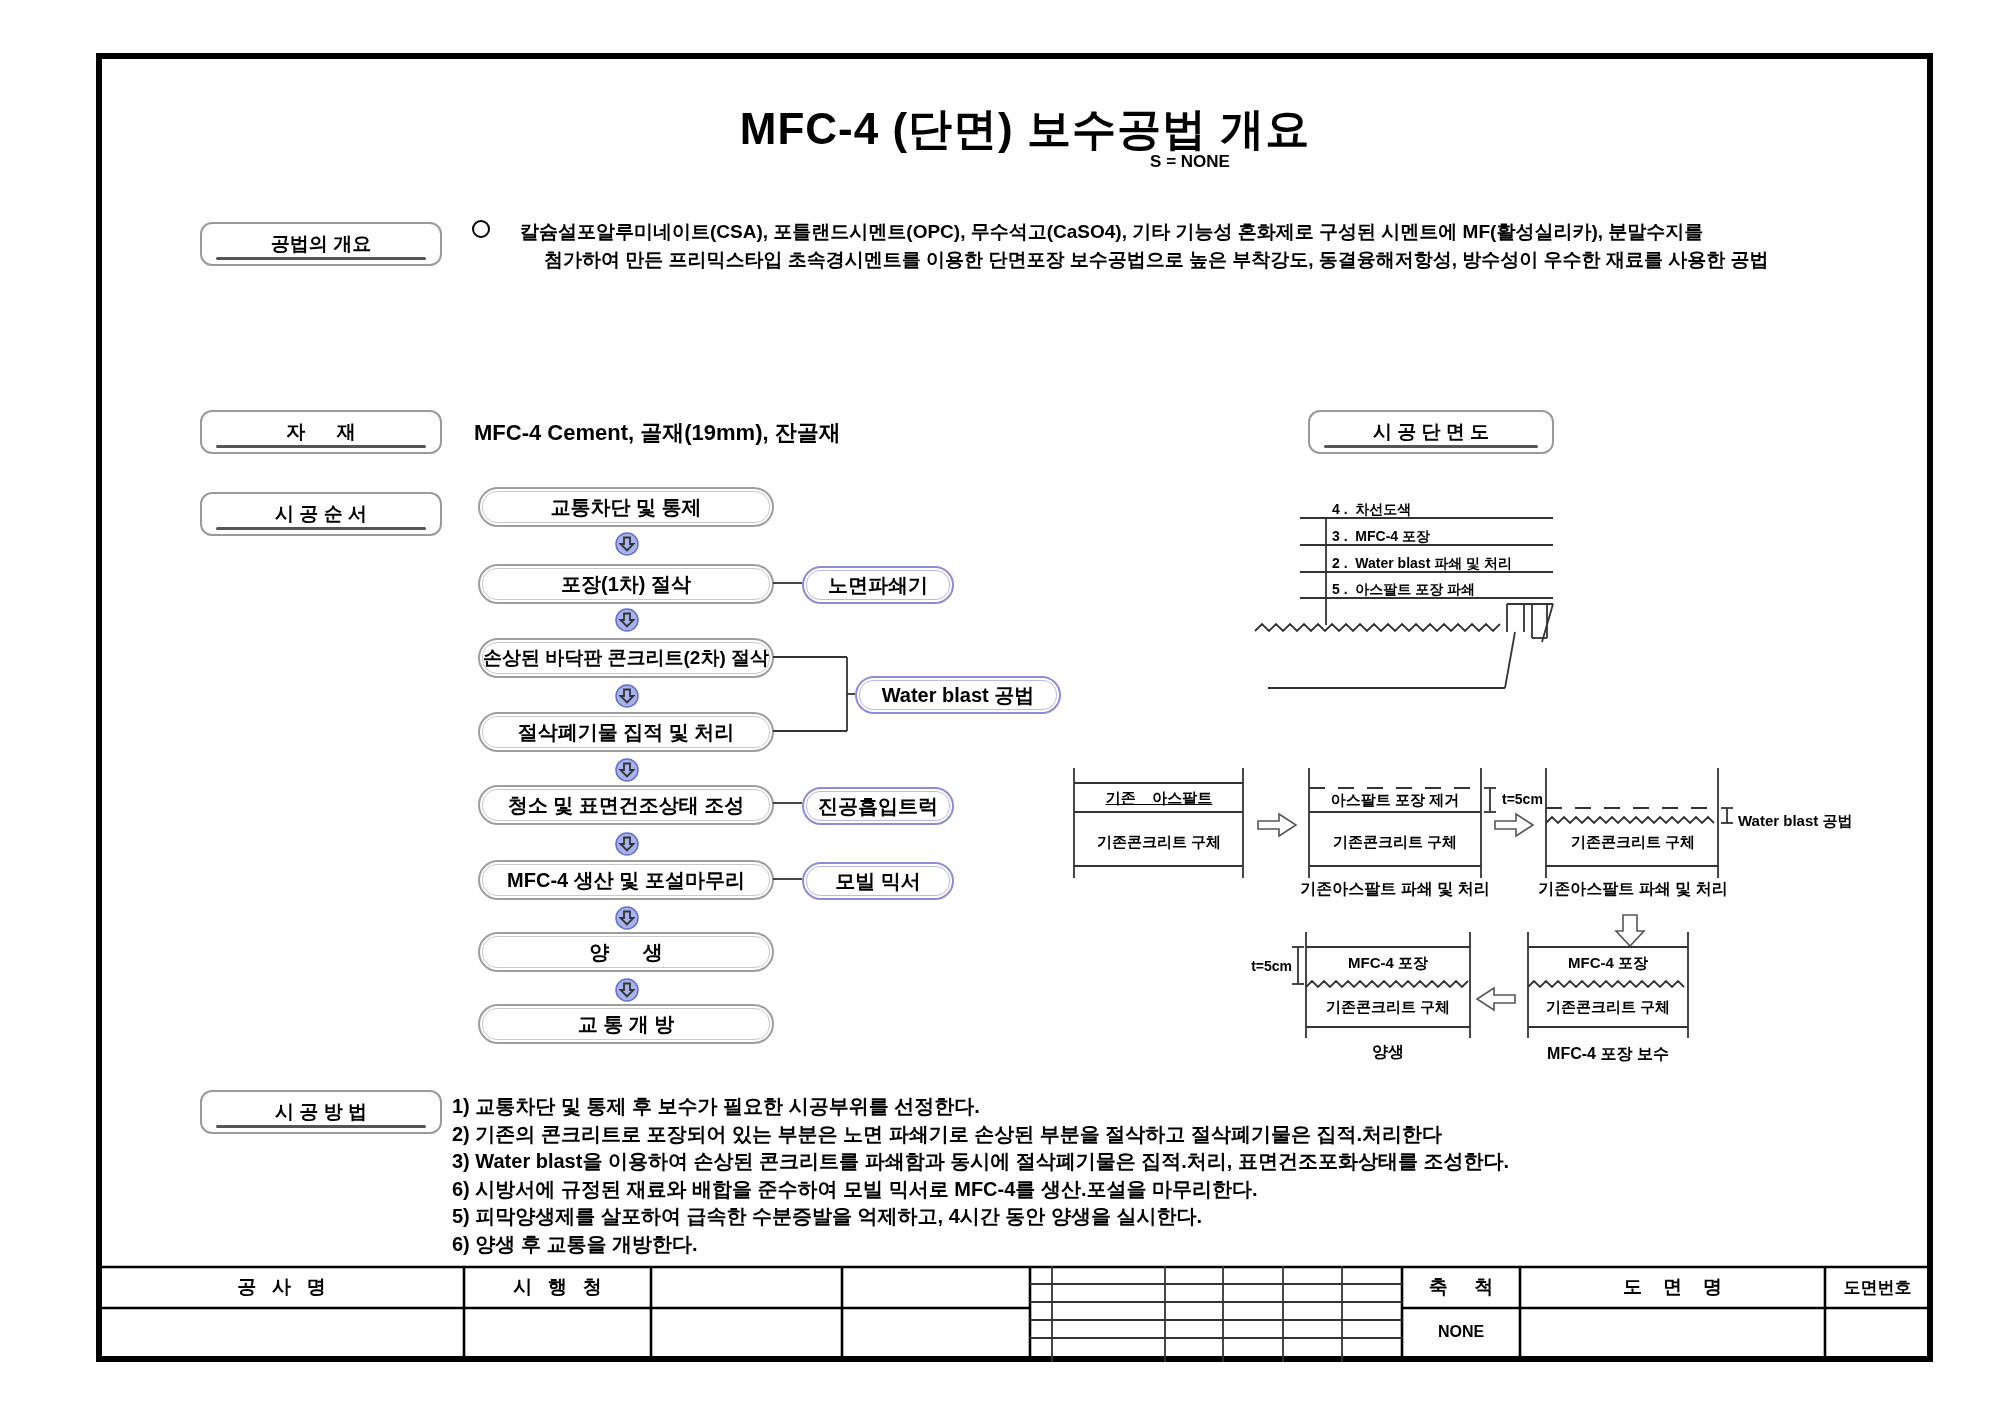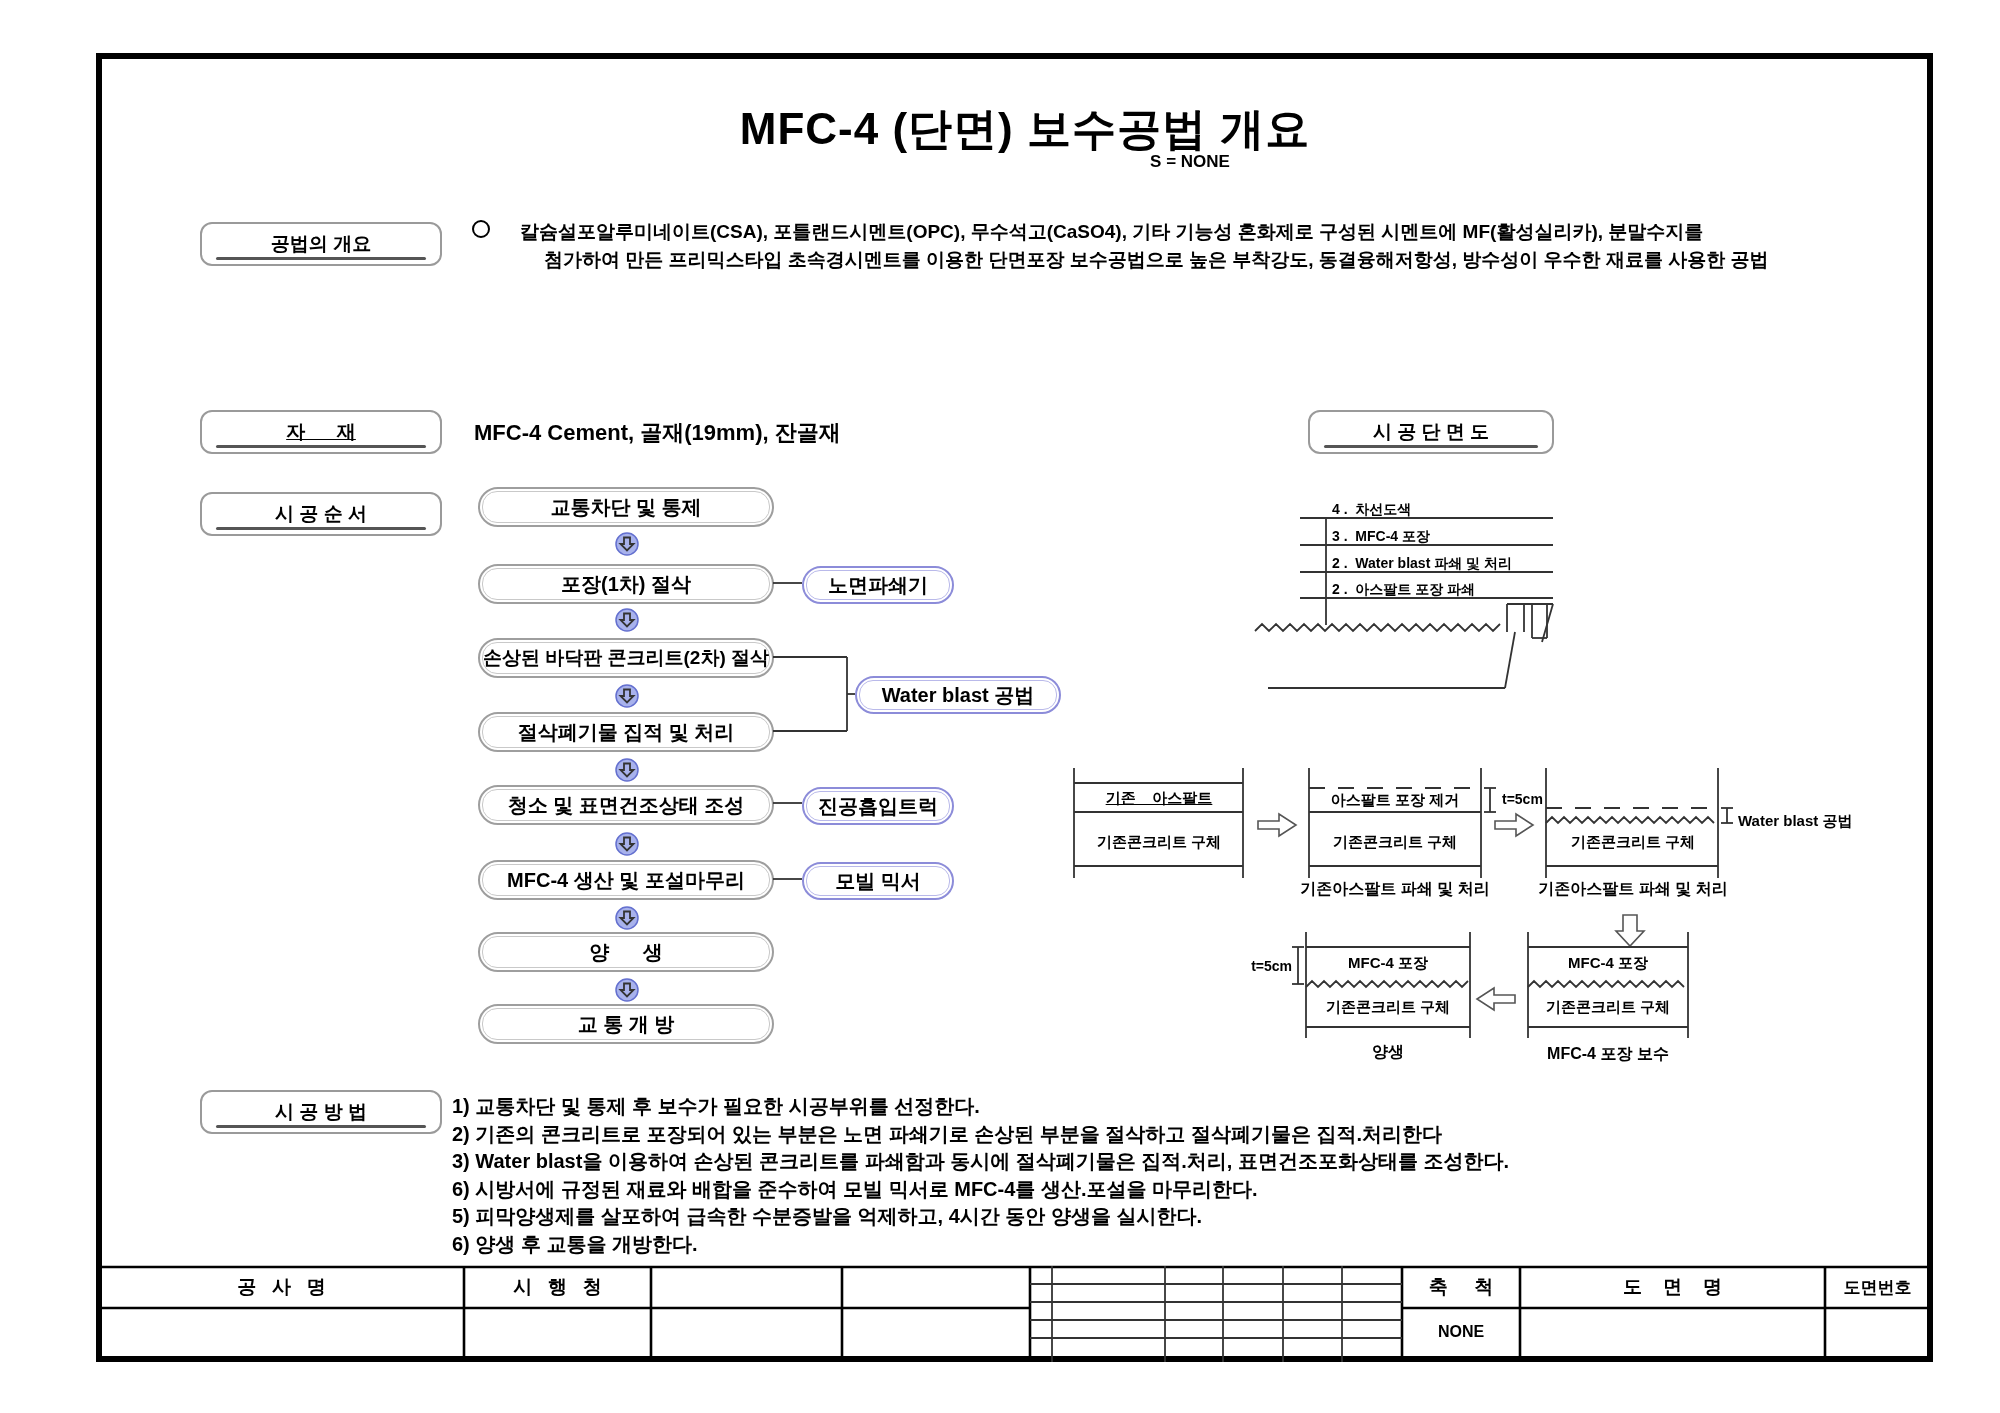--- a/index.html
+++ b/index.html
@@ -43,21 +43,21 @@
   <div class="t ctr" style="left:695px;top:100px;width:660px;font-size:44px;letter-spacing:1px;">MFC-4 (단면) 보수공법 개요</div>
   <div class="t ctr" style="left:1100px;top:152px;width:180px;font-size:17px;">S = NONE</div>
 
   <div class="label-box" style="left:200px;top:222px;">
     <span>공법의 개요</span>
   </div>
   <span class="bullet"></span>
   <div class="t" style="left:520px;top:219px;font-size:19px;">칼슘설포알루미네이트(CSA), 포틀랜드시멘트(OPC), 무수석고(CaSO4), 기타 기능성 혼화제로 구성된 시멘트에 MF(활성실리카), 분말수지를</div>
   <div class="t" style="left:544px;top:247px;font-size:19px;">첨가하여 만든 프리믹스타입 초속경시멘트를 이용한 단면포장 보수공법으로 높은 부착강도, 동결융해저항성, 방수성이 우수한 재료를 사용한 공법</div>
 
-  <div class="label-box" style="left:200px;top:410px;text-decoration:underline;">
+  <div class="label-box" style="left:200px;top:410px;">
     <span>자      재</span>
   </div>
   <div class="t" style="left:466px;top:418px;font-size:22px;margin-left:8px;">MFC-4 Cement, 골재(19mm), 잔골재</div>
 
   <div class="label-box" style="left:1308px;top:410px;width:246px;">
     <span>시 공 단 면 도</span>
   </div>
 
   <div class="label-box" style="left:200px;top:492px;">
     <span>시 공 순 서</span>
@@ -209,21 +209,21 @@
     <line x1="488" y1="442" x2="488" y2="548"></line>
     <line x1="648" y1="442" x2="648" y2="548"></line>
     <line x1="488" y1="457" x2="648" y2="457"></line>
     <path d="M488 497 l6 -6 l6 6 l6 -6 l6 6 l6 -6 l6 6 l6 -6 l6 6 l6 -6 l6 6 l6 -6 l6 6 l6 -6 l6 6 l6 -6 l6 6 l6 -6 l6 6 l6 -6 l6 6 l6 -6 l6 6 l6 -6 l6 6 l6 -6 l6 6"></path>
     <line x1="488" y1="537" x2="648" y2="537"></line>
   </svg>
 
   <div class="t" style="left:1332px;top:501px;font-size:14px;">4 .  차선도색</div>
   <div class="t" style="left:1332px;top:528px;font-size:14px;">3 .  MFC-4 포장</div>
   <div class="t" style="left:1332px;top:555px;font-size:14px;">2 .  Water blast 파쇄 및 처리</div>
-  <div class="t" style="left:1332px;top:581px;font-size:14px;">2 .  아스팔트 포장 파쇄</div>
+  <div class="t" style="left:1332px;top:581px;font-size:14px;">5 .  아스팔트 포장 파쇄</div>
 
   <div class="t ctr" style="left:1074px;top:789px;width:170px;font-size:15px;text-decoration:underline;">기존    아스팔트</div>
   <div class="t ctr" style="left:1074px;top:833px;width:170px;font-size:15px;">기존콘크리트 구체</div>
   <div class="t ctr" style="left:1309px;top:791px;width:172px;font-size:15px;">아스팔트 포장 제거</div>
   <div class="t ctr" style="left:1309px;top:833px;width:172px;font-size:15px;">기존콘크리트 구체</div>
   <div class="t" style="left:1502px;top:791px;font-size:14px;">t=5cm</div>
   <div class="t ctr" style="left:1285px;top:879px;width:220px;font-size:16px;">기존아스팔트 파쇄 및 처리</div>
   <div class="t ctr" style="left:1546px;top:833px;width:174px;font-size:15px;">기존콘크리트 구체</div>
   <div class="t" style="left:1738px;top:812px;font-size:15px;">Water blast 공법</div>
   <div class="t ctr" style="left:1523px;top:879px;width:220px;font-size:16px;">기존아스팔트 파쇄 및 처리</div>

